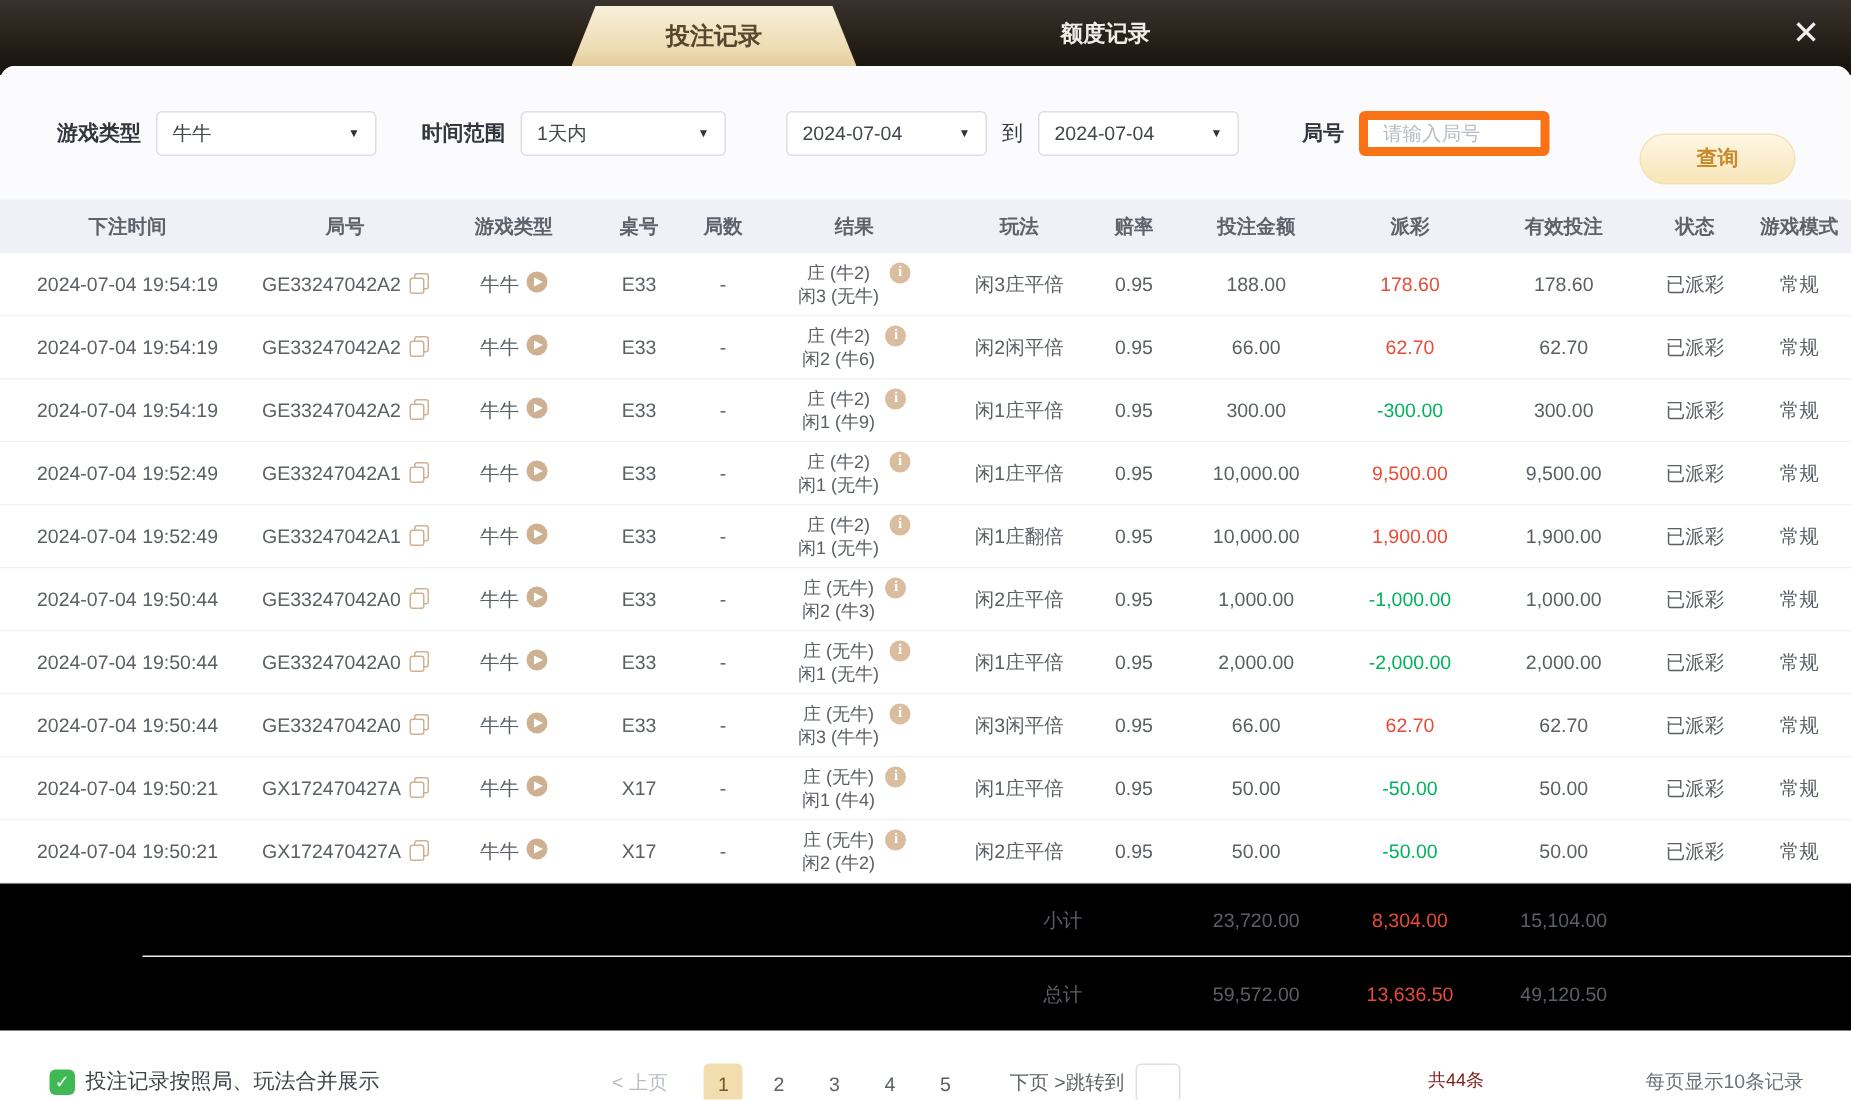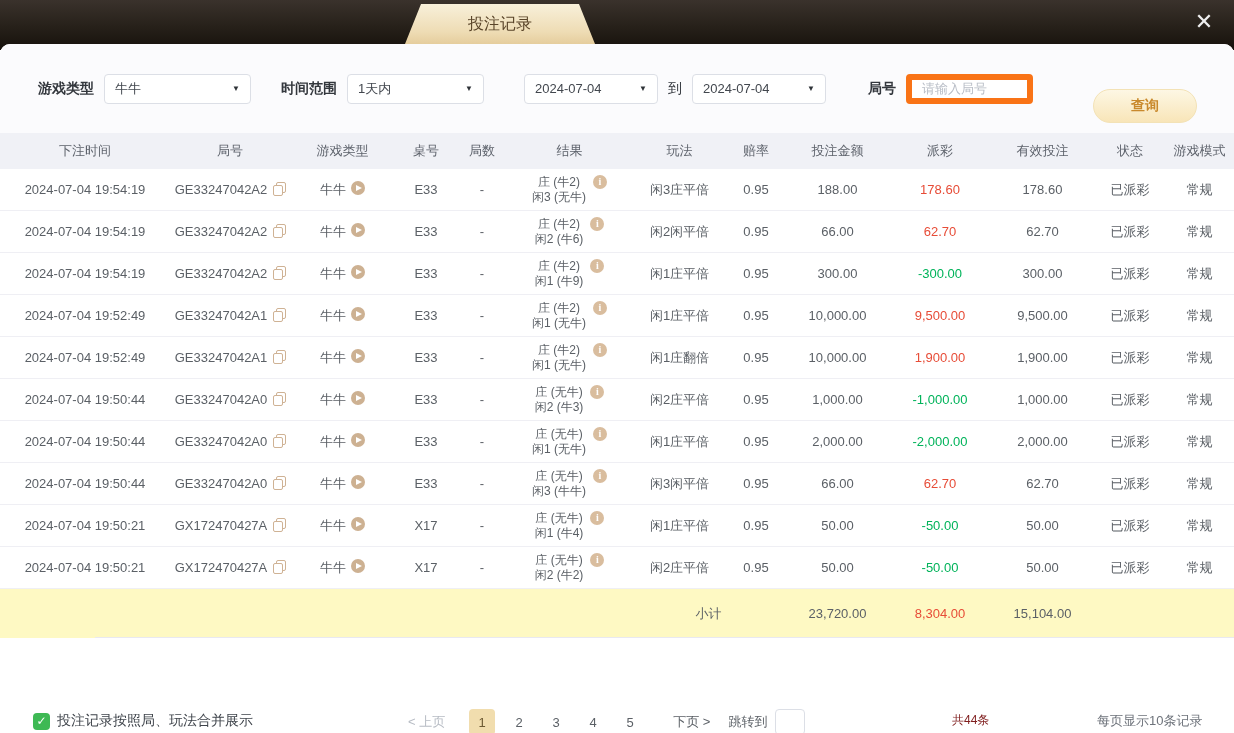--- a/index.html
+++ b/index.html
@@ -2,25 +2,25 @@
 <html><head>
 <meta charset="utf-8">
 <style>
   * { margin:0; padding:0; box-sizing:border-box; }
   html,body { width:1234px; height:733px; overflow:hidden; }
   body { font-family:"Liberation Sans","DejaVu Sans",sans-serif; background:#fff; position:relative; }
 
   
   .topbar { position:relative; height:50px; background:linear-gradient(180deg,#3a322c 0%,#262019 55%,#16110c 100%);
             background-color:#241e18; }
-  .tab-active { position:absolute; left:405px; top:4px; width:190px; height:40px;
+  .tab-active { position:absolute; left:381px; top:4px; width:190px; height:40px;
     background:linear-gradient(180deg,#f8f0da 0%,#eedcb4 70%,#e5cd9d 100%);
     clip-path:polygon(16px 0,174px 0,190px 40px,0 40px);
     display:flex; align-items:center; justify-content:center;
-    font-size:16px; font-weight:normal; color:#5a452a; cursor:pointer; }
+    font-size:16px; font-weight:bold; color:#5a452a; cursor:pointer; }
   .tab-inactive { position:absolute; left:672px; top:0; width:130px; height:44px;
     display:flex; align-items:center; justify-content:center;
     font-size:15px; font-weight:bold; color:#f1ede6; cursor:pointer; }
   .close-x { position:absolute; right:14px; top:6px; width:32px; height:32px;
     display:flex; align-items:center; justify-content:center;
     font-size:22px; color:#f0f0f0; cursor:pointer; }
 
   
   .panel { position:relative; margin-top:-6px; height:689px; background:#fff; border-radius:10px 10px 0 0; }
 
@@ -37,21 +37,21 @@
   .txtinput::placeholder { color:#b8bdc6; }
   .query-btn { height:34px; width:104px; margin-left:60px; border:1px solid #f3e2b6; border-radius:17px;
     background:linear-gradient(180deg,#fdf7e4 0%,#f8e5b8 100%);
     color:#c9892c; font-size:14px; font-weight:bold; cursor:pointer; font-family:inherit;margin-top:34px; }
 
   
   .trow { display:grid;
     grid-template-columns:170px 120px 105px 62px 50px 125px 95px 58px 105px 100px 105px 70px 69px;
     align-items:center; }
   .thead { height:36px; background:#f0f1f6; font-size:13px; color:#5d626b; }
-  .thead .cell { text-align:center; }
+  .thead .cell { text-align:center;font-weight:bold; }
   .data-row { height:42px; border-bottom:1px solid #efeff4; font-size:13px; color:#5b6066; background:#fff; }
   .cell { text-align:center; }
   .cell-round, .cell-game { display:flex; justify-content:center; }
   .cell-result { display:flex; align-items:flex-start; justify-content:center; gap:7px; }
   .result-lines { font-size:12px; line-height:15px; color:#5b6066; }
   .result-lines span { display:block; }
   .val-red { color:#e74c37; }
   .val-green { color:#00b35a; }
 
   
@@ -62,53 +62,56 @@
       border:1.5px solid #cfb294; border-radius:2px; background:#fff; z-index:1; }
   .play-icon { width:14px; height:14px; border-radius:50%; background:#cdb192; margin-left:5px;
       display:inline-flex; align-items:center; justify-content:center; cursor:pointer; }
   .play-icon::after { content:""; border-left:6px solid #fff; border-top:3.5px solid transparent;
       border-bottom:3.5px solid transparent; margin-left:2px; }
   .info-icon { width:14px; height:14px; border-radius:50%; background:#d9bd9e; color:#fff;
       font-size:10px; font-weight:bold; font-family:"Liberation Serif",serif;
       display:inline-flex; align-items:center; justify-content:center; cursor:pointer; flex:none; }
 
   
-  .sums { background:#fef9c3; font-size:13px; color:#5b6066; }
+  .sums { background:#000000; font-size:13px; color:#5b6066; }
   .sum-row { height:49px; }
   .sum-row.first { position:relative; }
   .sum-row.first::after { content:""; position:absolute; left:95px; right:0; bottom:0; height:1px; background:#e9e9f0; }
   .sum-label { grid-column:7 / 9; text-align:center; }
   .sum-bet { grid-column:9; } .sum-payout { grid-column:10; } .sum-valid { grid-column:11; }
 
   
   .footer { position:absolute; left:0; top:712px; width:1234px; height:40px; background:#fff; }
   .footer > div { position:absolute; display:flex; align-items:center; }
   .merge { left:33px; top:0; }
   .merge-check { width:17px; height:17px; background:#3eb954; border-radius:4px; color:#fff;
       font-size:12px; font-weight:bold; display:inline-flex; align-items:center; justify-content:center; cursor:pointer; }
   .merge-label { margin-left:7px; font-size:14px; color:#3f444b; }
   .pagination { left:408px; top:-3px; }
   .pg-prev { font-size:13px; color:#b7bcc4; cursor:default; }
   .pg-next { font-size:13px; color:#5b6066; cursor:pointer; margin-left:19px; }
   .page-list { display:inline-flex; margin-left:24px; }
   .page-num { width:26px; height:26px; margin-right:11px; border-radius:4px; font-size:13px; color:#5b6066;
       display:inline-flex; align-items:center; justify-content:center; cursor:pointer; }
   .page-num.active { background:#f1ddae; color:#6d5a33; }
-  .jump-label { font-size:13px; color:#5b6066; margin-left:18px; }
+  .jump-label { font-size:13px; color:#5b6066; }
   .jump-input { width:30px; height:26px; margin-left:8px; border:1px solid #dcdfe6; border-radius:4px;
       background:#fff; font-size:13px; text-align:center; font-family:inherit; }
   .count { left:952px; top:0; font-size:12px; color:#7f1d1d; }
   .pagesize { left:1097px; top:0; font-size:13px; color:#6e737b; }
 </style>
 </head>
 <body>
 
 <div class="topbar">
   <div class="tab-active">
     <span>投注记录</span>
+  </div>
+  <div class="tab-inactive">
+    <span>额度记录</span>
   </div>
   <div class="close-x">✕</div>
 </div>
 
 <div class="panel">
 
   <div class="filters">
     <span class="flabel">游戏类型</span>
     <span class="sel" style="width:147px;margin-left:10px;">
       <span>牛牛</span>
@@ -431,20 +434,26 @@
     </div>
   </div>
 
   <div class="sums">
     <div class="trow sum-row first">
       <div class="cell sum-label">小计</div>
       <div class="cell sum-bet">23,720.00</div>
       <div class="cell sum-payout val-red">8,304.00</div>
       <div class="cell sum-valid">15,104.00</div>
     </div>
+    <div class="trow sum-row">
+      <div class="cell sum-label">总计</div>
+      <div class="cell sum-bet">59,572.00</div>
+      <div class="cell sum-payout val-red">13,636.50</div>
+      <div class="cell sum-valid">49,120.50</div>
+    </div>
   </div>
 </div>
 
 <div class="footer">
   <div class="merge">
     <span class="merge-check">✓</span>
     <span class="merge-label">投注记录按照局、玩法合并展示</span>
   </div>
   <div class="pagination">
     <span class="pg-prev">&lt; 上页</span>

